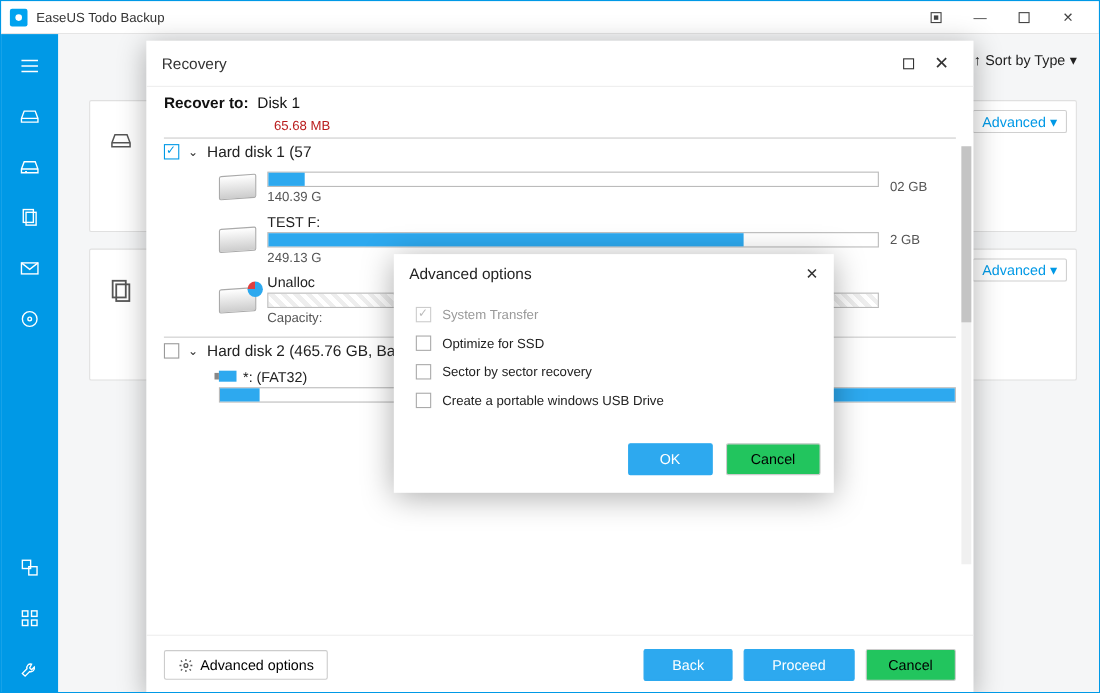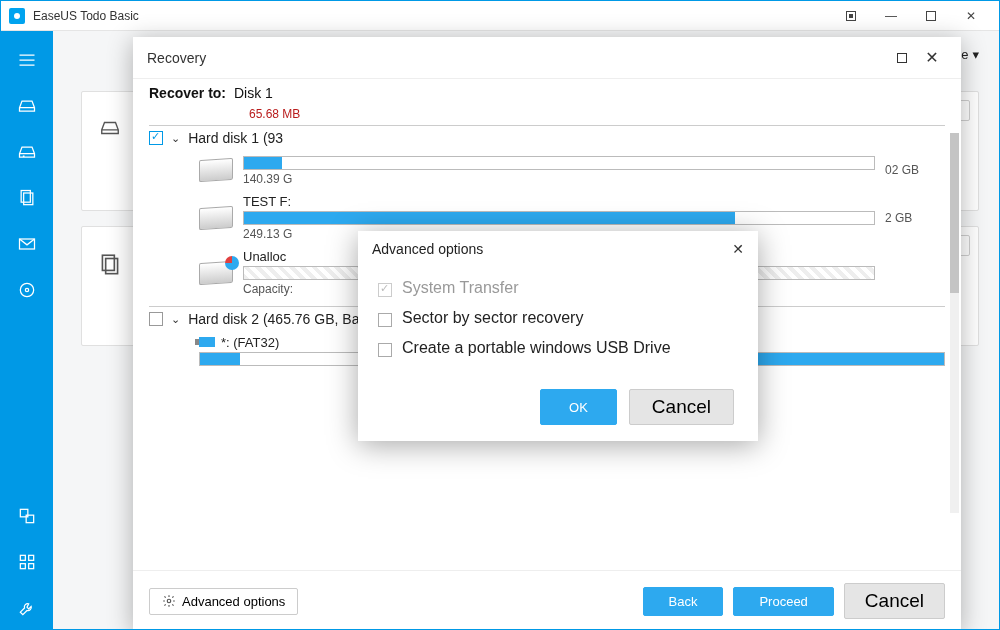--- a/index.html
+++ b/index.html
@@ -18,21 +18,21 @@
 .sidebar .spacer2 { flex:1; }
 .sidebar svg { width:20px; height:20px; stroke:#fff; fill:none; stroke-width:1.5; }
 .content { flex: 1; background: #f5f6f7; position: relative; padding: 10px 18px; }
 .outer-toolbar { position:absolute; top:16px; right:20px; display:flex; gap:10px; align-items:center; }
 .sortbtn { display:flex; align-items:center; gap:4px; font-size:13px; color:#222; cursor:pointer; }
 .card { background:#fff; border:1px solid #e0e0e0; border-radius:2px; position:absolute; }
 .card1 { top:60px; left:28px; right:20px; height:120px; }
 .card2 { top:195px; left:28px; right:20px; height:120px; }
 .card .cicon { position:absolute; left:15px; top:25px; }
 .adv-pill { position:absolute; right:8px; top:8px; border:1px solid #d0d0d0; border-radius:2px; padding:2px 8px; font-size:13px; color:#0099e6; cursor:pointer; }
-.recovery-panel { position:absolute; top:6px; left:80px; width:828px; height:594px; background:#fff; box-shadow:0 4px 24px rgba(0,0,0,0.3); z-index:10; display:flex; flex-direction:column; }
+.recovery-panel { position:absolute; top:6px; left:80px; width:752px; height:594px; background:#fff; box-shadow:0 4px 24px rgba(0,0,0,0.3); z-index:10; display:flex; flex-direction:column; }
 .recovery-header { height:42px; display:flex; align-items:center; padding:0 14px; border-bottom:1px solid #eee; }
 .recovery-header .rtitle { font-size:14px; color:#333; }
 .recovery-header .spacer { flex:1; }
 .recovery-header .btn { width:30px; height:30px; display:flex; align-items:center; justify-content:center; cursor:pointer; color:#333; }
 .rinfo { display:flex; padding:8px 16px; gap:14px; align-items:flex-start; }
 .rinfo svg { flex-shrink:0; }
 .rinfo .name { font-size:14px; color:#222; line-height:1.6; }
 .rinfo .sub { font-size:13px; color:#555; }
 .recover-to { padding:6px 16px 2px 16px; font-size:14px; color:#111; font-weight:600; }
 .recover-to .diskname { font-weight:400; margin-left:4px; }
@@ -49,43 +49,43 @@
 .plabel { font-size:13px; color:#222; }
 .pbar { height:14px; border:1px solid #bbb; background:#fff; margin-top:2px; position:relative; }
 .pbar .fill { height:100%; background:#2da9ef; }
 .psize { font-size:12px; color:#555; margin-top:2px; }
 .parthalf { display:flex; gap:70px; padding:4px 0 4px 50px; }
 .parthalf .col { flex:1; }
 .usbicon { width:16px; height:10px; background:#2da9ef; display:inline-block; margin-right:6px; position:relative; }
 .usbicon::before { content:""; position:absolute; width:4px; height:6px; background:#888; left:-4px; top:2px; }
 .rfooter { padding:12px 16px; border-top:1px solid #eee; display:flex; align-items:center; gap:10px; }
 .rfooter .spacer { flex:1; }
-.btn-default { background:#e5e5e5; border:1px solid #ccc; padding:6px 20px; font-size:19px; cursor:pointer; border-radius:2px; }
+.btn-default { background:#22c55e; border:1px solid #ccc; padding:6px 20px; font-size:13px; cursor:pointer; border-radius:2px; }
 .btn-primary { background:#2da9ef; color:#fff; border:1px solid #2da9ef; padding:6px 25px; font-size:13px; cursor:pointer; border-radius:2px; }
 .advopt-btn { display:flex; align-items:center; gap:6px; background:#fff; border:1px solid #ccc; padding:5px 12px; font-size:13px; cursor:pointer; border-radius:2px; }
 .scrollbar { position:absolute; right:2px; top:30px; width:9px; height:380px; background:#f0f0f0; }
 .scrollbar .thumb { width:9px; height:160px; background:#c4c4c4; }
 .modal { position:absolute; top:200px; left:305px; width:400px; background:#fff; box-shadow:0 4px 28px rgba(0,0,0,0.35); z-index:50; }
 .modal-header { display:flex; align-items:center; padding:10px 14px; font-size:14px; color:#222; }
 .modal-header .spacer { flex:1; }
 .modal-header .close { cursor:pointer; font-size:14px; color:#333; }
 .modal-body { padding:6px 20px 16px 20px; }
-.optrow { display:flex; align-items:flex-end; gap:10px; padding:6px 0; font-size:16px; color:#222; }
+.optrow { display:flex; align-items:flex-end; gap:10px; padding:6px 0; font-size:12px; color:#222; }
 .optrow .cbx { width:14px; height:14px; border:1px solid #aaa; background:#fff; display:inline-block; }
 .optrow.disabled { color:#999; }
 .optrow.disabled .cbx { border-color:#ccc; position:relative; }
 .optrow.disabled .cbx::after { content:"✓"; position:absolute; color:#bbb; font-size:11px; top:-2px; left:1px; }
-.modal-footer { display:flex; justify-content:flex-end; gap:12px; padding:10px 24px 16px 16px; }
+.modal-footer { display:flex; justify-content:flex-end; gap:12px; padding:10px 12px 16px 16px; }
 </style>
 </head>
 <body>
 
 <div class="titlebar">
   <div class="logo"></div>
-  <div class="title">EaseUS Todo Basic</div>
+  <div class="title">EaseUS Todo Backup</div>
   <div class="spacer"></div>
   <div class="winbtn">
       <span class="sq inner"></span>
     </div>
   <div class="winbtn">—</div>
   <div class="winbtn">
       <span class="sq"></span>
     </div>
   <div class="winbtn">✕</div>
 </div>
@@ -189,21 +189,21 @@
       <div class="rbody">
         <div class="scrollbar">
             <div class="thumb"></div>
           </div>
         <div class="sizetext" style="padding-left:100px;text-align:left;">65.68 MB</div>
         <hr style="border:none;border-top:1px solid #ccc;">
 
         <div class="diskrow">
           <span class="cbx checked"></span>
           <span class="chev">⌄</span>
-          <span>Hard disk 1 (93</span>
+          <span>Hard disk 1 (57</span>
         </div>
 
         <div class="partrow">
           <div class="driveicon"></div>
           <div class="partinfo">
             <div class="pbar">
                 <div class="fill" style="width:6%;"></div>
               </div>
             <div class="psize">140.39 G</div>
           </div>
@@ -279,20 +279,24 @@
         <div class="spacer"></div>
         <span class="close">✕</span>
       </div>
       <div class="modal-body">
         <div class="optrow disabled">
           <span class="cbx"></span>
           <span>System Transfer</span>
         </div>
         <div class="optrow">
           <span class="cbx"></span>
+          <span>Optimize for SSD</span>
+        </div>
+        <div class="optrow">
+          <span class="cbx"></span>
           <span>Sector by sector recovery</span>
         </div>
         <div class="optrow">
           <span class="cbx"></span>
           <span>Create a portable windows USB Drive</span>
         </div>
       </div>
       <div class="modal-footer">
         <button class="btn-primary" style="padding:6px 28px;">OK</button>
         <button class="btn-default" style="padding:6px 22px;">Cancel</button>

